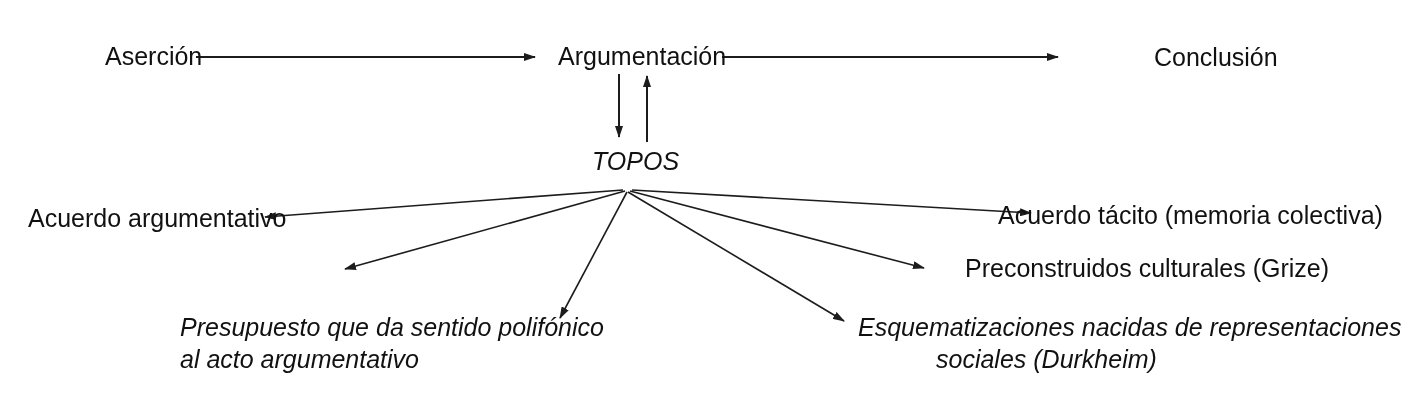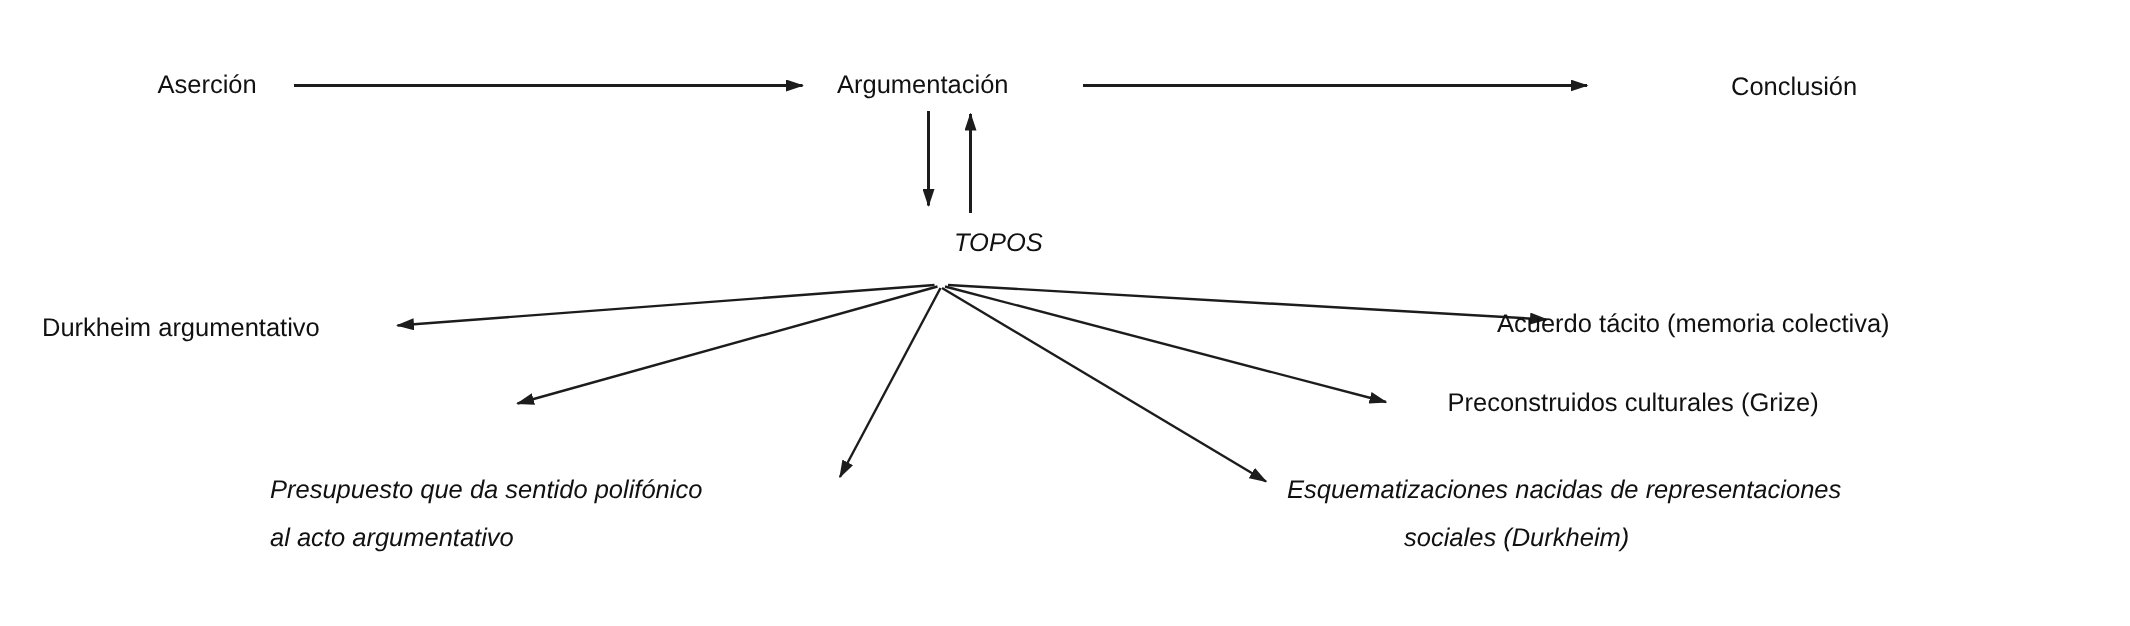--- a/index.html
+++ b/index.html
@@ -19,26 +19,26 @@
     overflow: hidden;
   }
   .arrows {
     position: absolute;
     left: 0; top: 0;
     width: 1420px; height: 417px;
     color: var(--line);
   }
   .lbl {
     position: absolute;
-    font-size: 17px;
+    font-size: 25px;
     line-height: 23px;
     white-space: nowrap;
     color: var(--text);
   }
-  .lbl.italic { font-style: italic; margin-left: 44px; }
+  .lbl.italic { font-style: italic; }
   .lbl.two { line-height: 32px; }
   .lbl.two .line { display: block; font-style: italic; }
   .lbl.two .indent2 { padding-left: 78px; }
 </style>
 </head>
 <body>
 
 <div class="canvas">
 
   <svg class="arrows" viewBox="0 0 1420 417" aria-hidden="true">
@@ -62,21 +62,21 @@
   </svg>
 
   <div class="lbl" style="left:105px; top:45px">Aserción</div>
 
   <div class="lbl" style="left:558px; top:45px">Argumentación</div>
 
   <div class="lbl" style="left:1154px; top:46px">Conclusión</div>
 
   <div class="lbl italic" style="left:592px; top:150px">TOPOS</div>
 
-  <div class="lbl" style="left:28px; top:207px">Durkheim argumentativo</div>
+  <div class="lbl" style="left:28px; top:207px">Acuerdo argumentativo</div>
 
 
   <div class="lbl two" style="left:180px; top:311px">
     <span class="line">Presupuesto que da sentido polifónico</span>
     <span class="line">al acto argumentativo</span>
   </div>
 
   <div class="lbl" style="left:998px; top:204px">Acuerdo tácito (memoria colectiva)</div>
 
   <div class="lbl" style="left:965px; top:257px">Preconstruidos culturales (Grize)</div>

